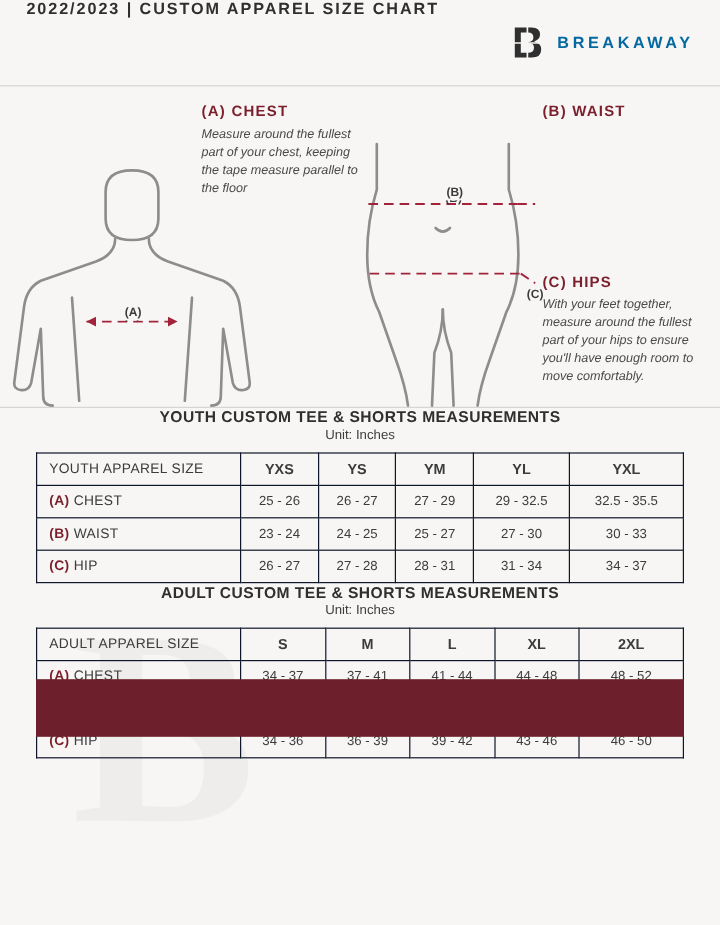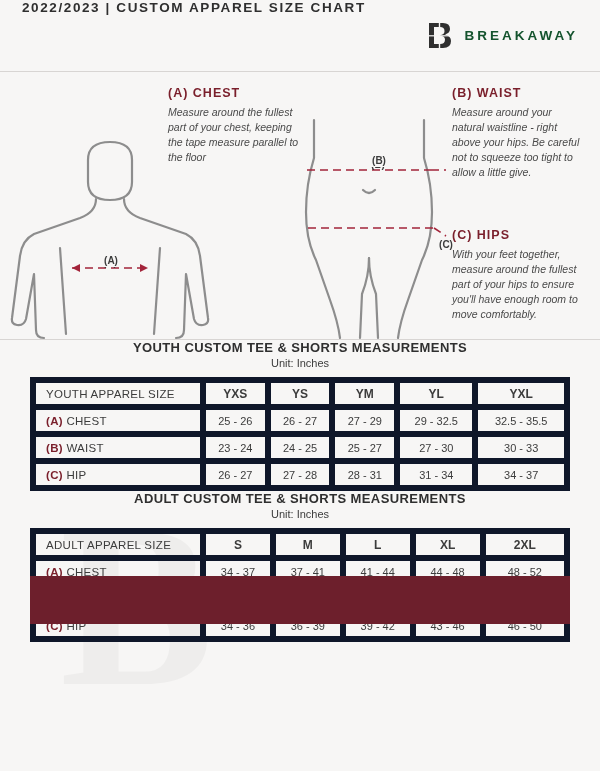--- a/index.html
+++ b/index.html
@@ -49,21 +49,21 @@
     gap: 12px;
   }
   .brand-mark {
     width: 26px; height: 30px;
     position: relative;
   }
   .brand-name {
     font-size: 13.5px;
     font-weight: bold;
     letter-spacing: 3px;
-    color: #14532d;
+    color: #0369a1;
   }
 
   
   .illus {
     position: relative;
     height: 268px;
     border-bottom: 1px solid #d8d5d3;
   }
   .illus svg { position:absolute; left:0; top:0; }
 
@@ -100,21 +100,21 @@
     font-size: 11px;
     color: #3c3c3c;
     margin: 2px 0 8px;
   }
   table {
     width: 100%;
     border-collapse: collapse;
     background: rgba(255,255,255,0.0);
   }
   th, td {
-    border: 6px solid #0f172a;
+    border: 1px solid #0f172a;
     height: 27px;
     font-size: 11px;
     text-align: center;
     color: #3c3c3c;
     padding: 0 2px;
   }
   th.rowhead, td.rowhead {
     text-align: left;
     padding-left: 10px;
     font-size: 11.5px;
@@ -223,21 +223,20 @@
         <span>CHEST</span>
       </div>
       <div class="note-body">Measure around the fullest part of your chest, keeping the tape measure parallel to the floor</div>
     </div>
 
     <div class="note" id="note-waist">
       <div class="note-title">
         <span>(B)</span>
         <span>WAIST</span>
       </div>
-      <div class="note-body">Measure around your natural waistline - right above your hips. Be careful not to squeeze too tight to allow a little give.</div>
     </div>
 
     <div class="note" id="note-hips">
       <div class="note-title">
         <span>(C)</span>
         <span>HIPS</span>
       </div>
       <div class="note-body">With your feet together, measure around the fullest part of your hips to ensure you'll have enough room to move comfortably.</div>
     </div>
   </div>

